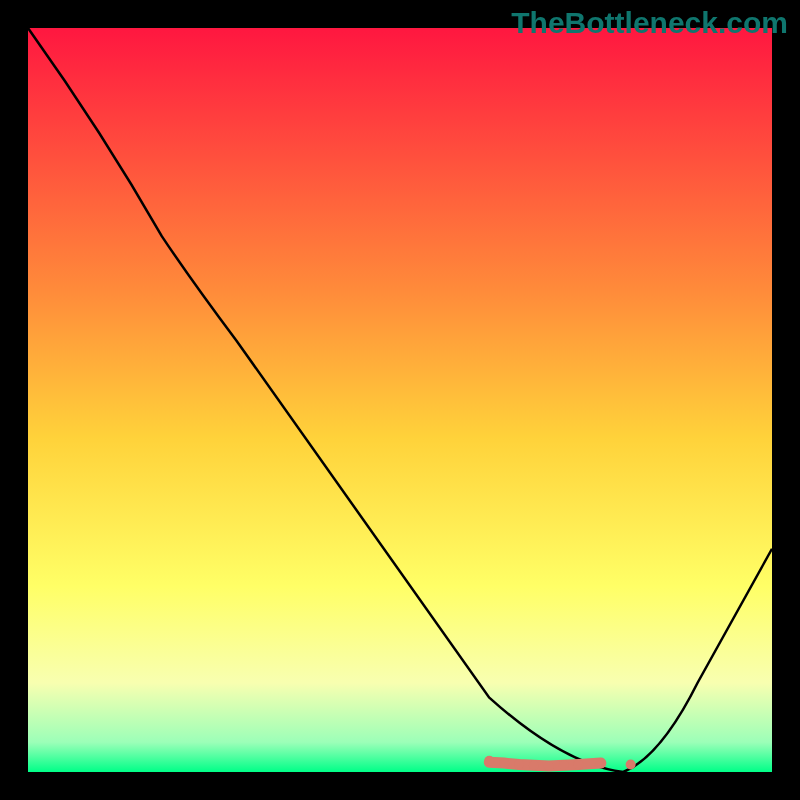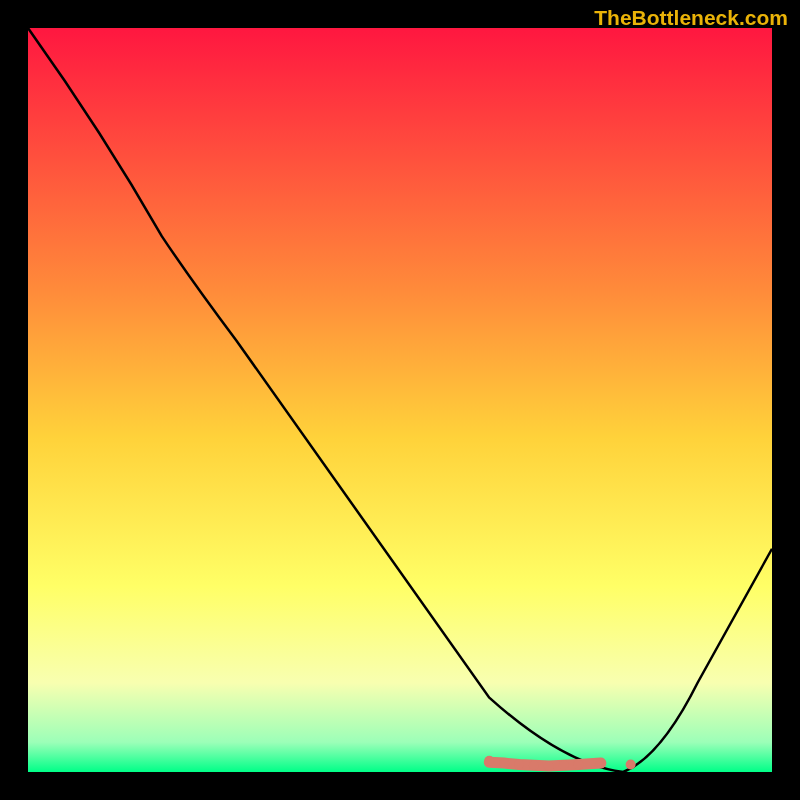--- a/index.html
+++ b/index.html
@@ -8,22 +8,22 @@
     width: 800px;
     height: 800px;
     background: #000;
     position: relative;
     font-family: Arial, sans-serif;
   }
   .watermark {
     position: absolute;
     top: 6px;
     right: 12px;
-    color: #eab308;
-    font-size: 21px;
+    color: #0f766e;
+    font-size: 30px;
     font-weight: bold;
     z-index: 10;
   }
   .chart-area {
     position: absolute;
     left: 28px;
     top: 28px;
     width: 744px;
     height: 744px;
   }

